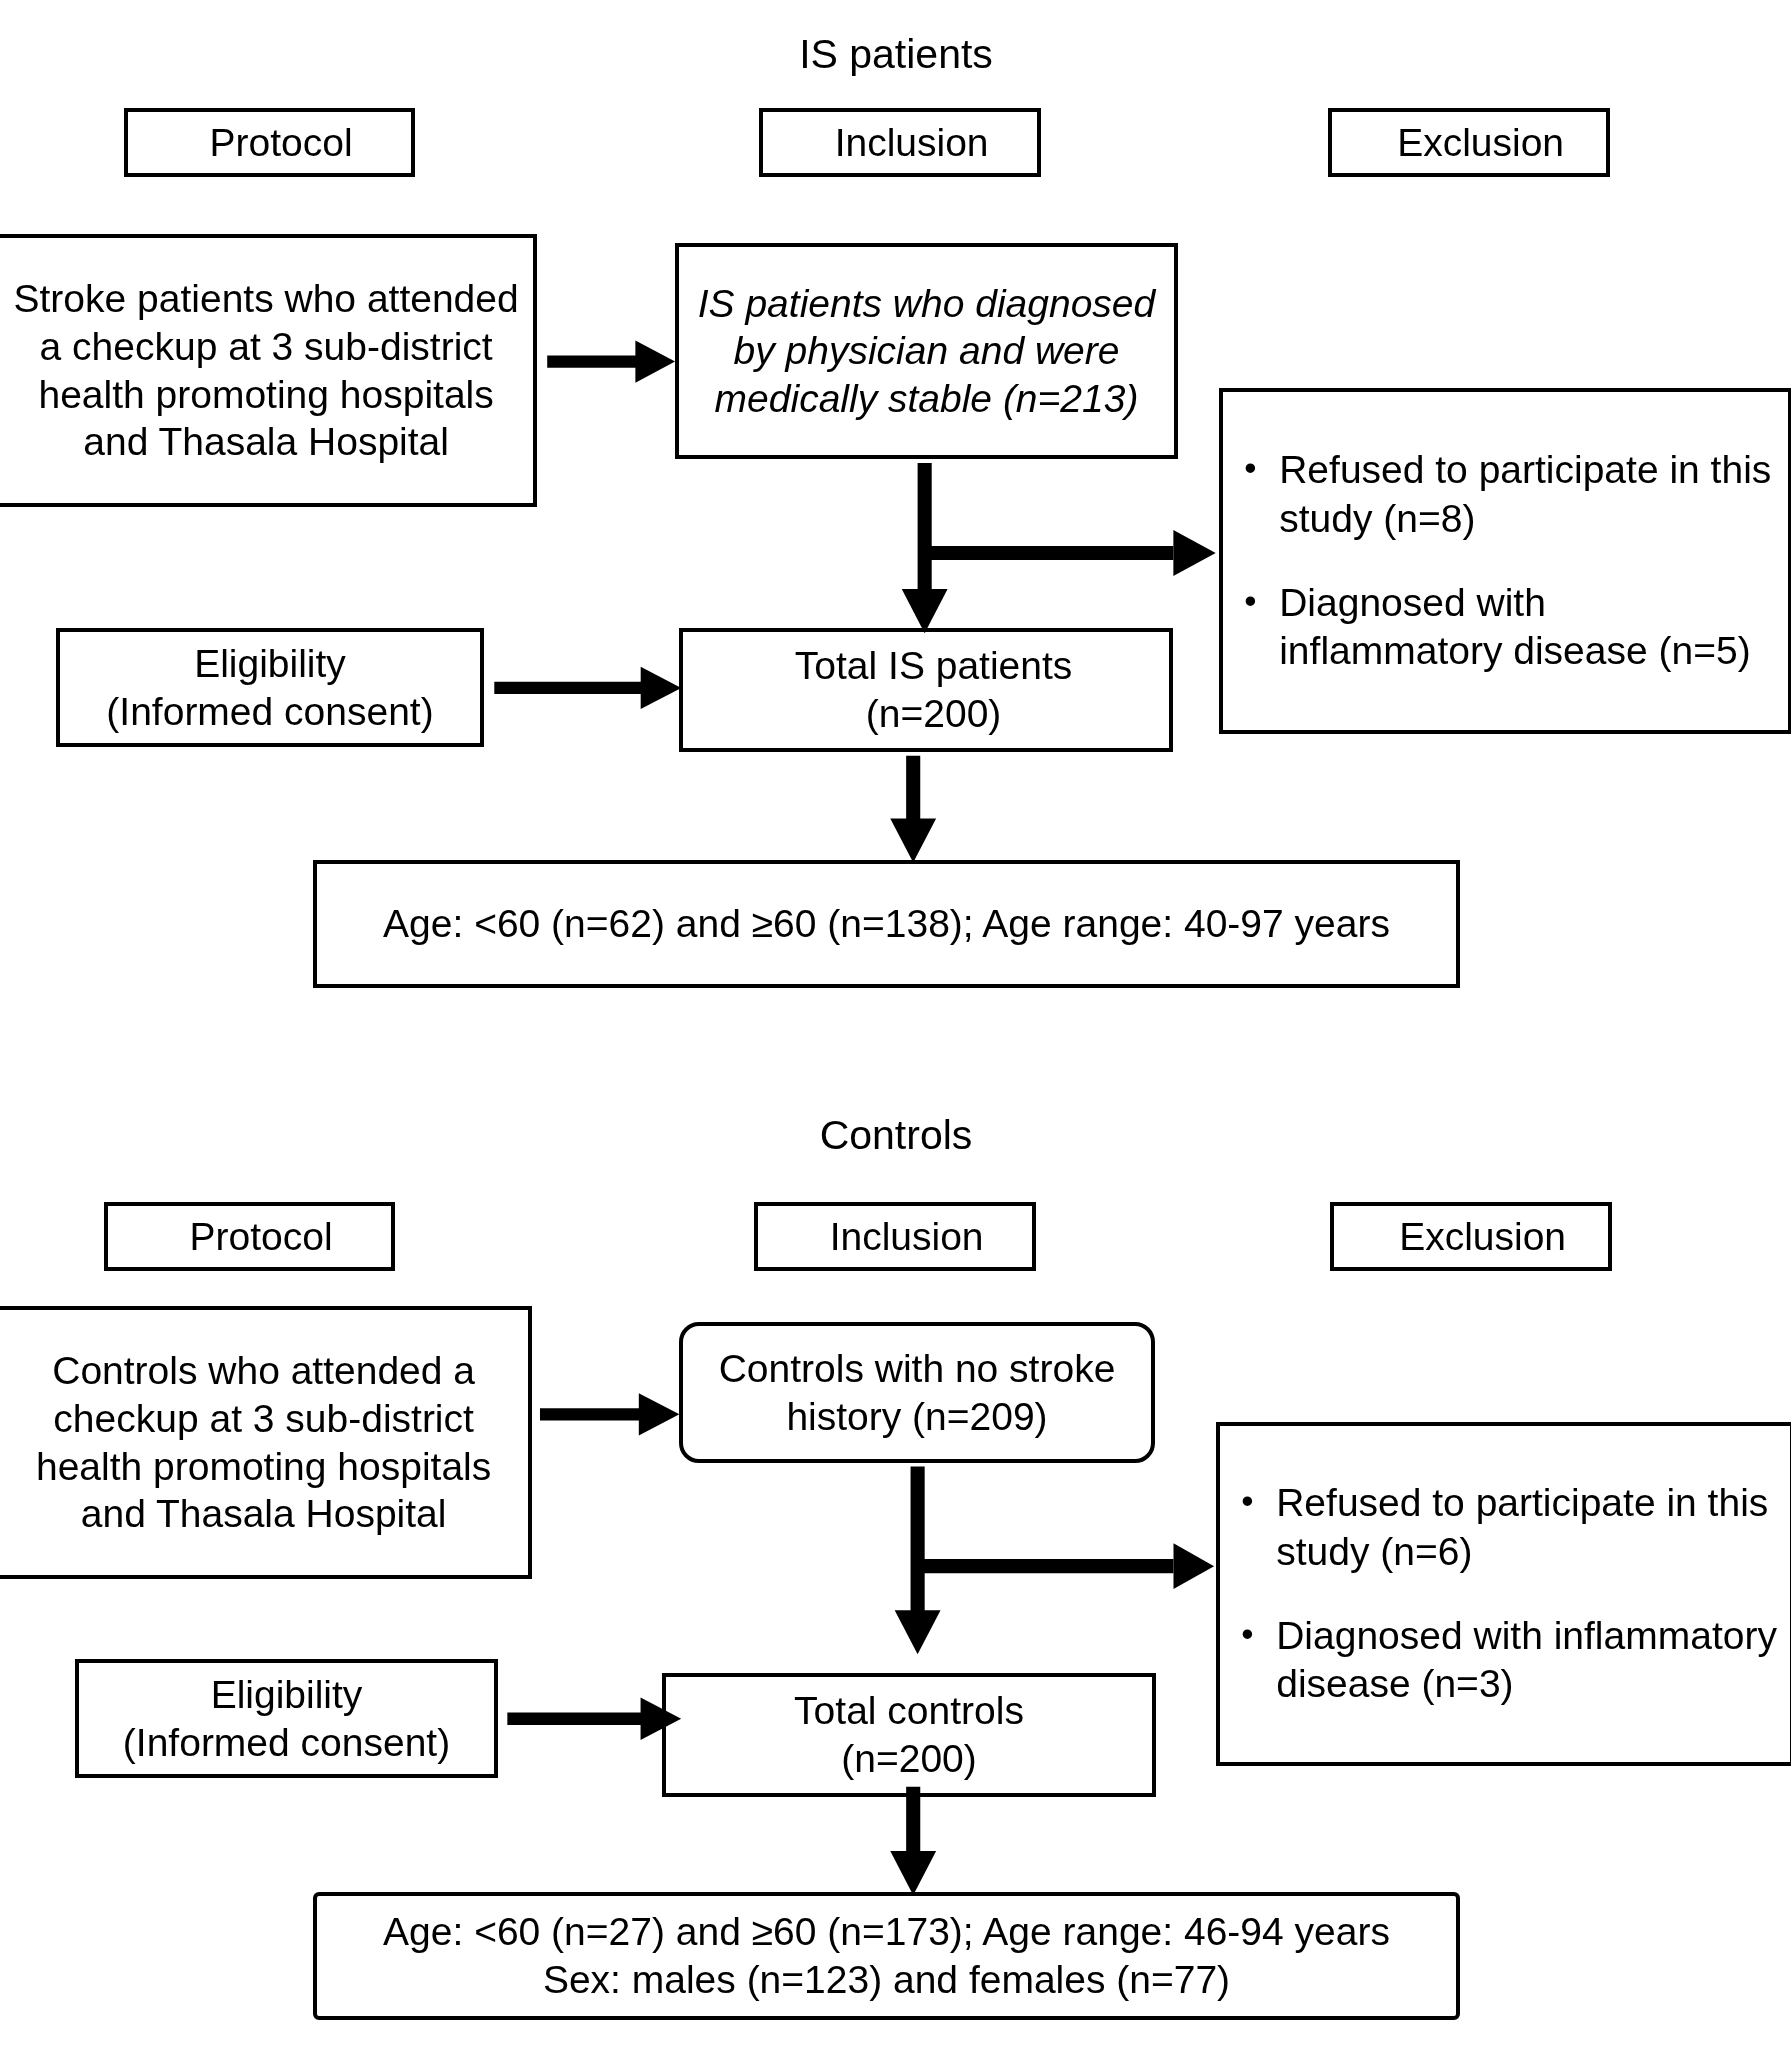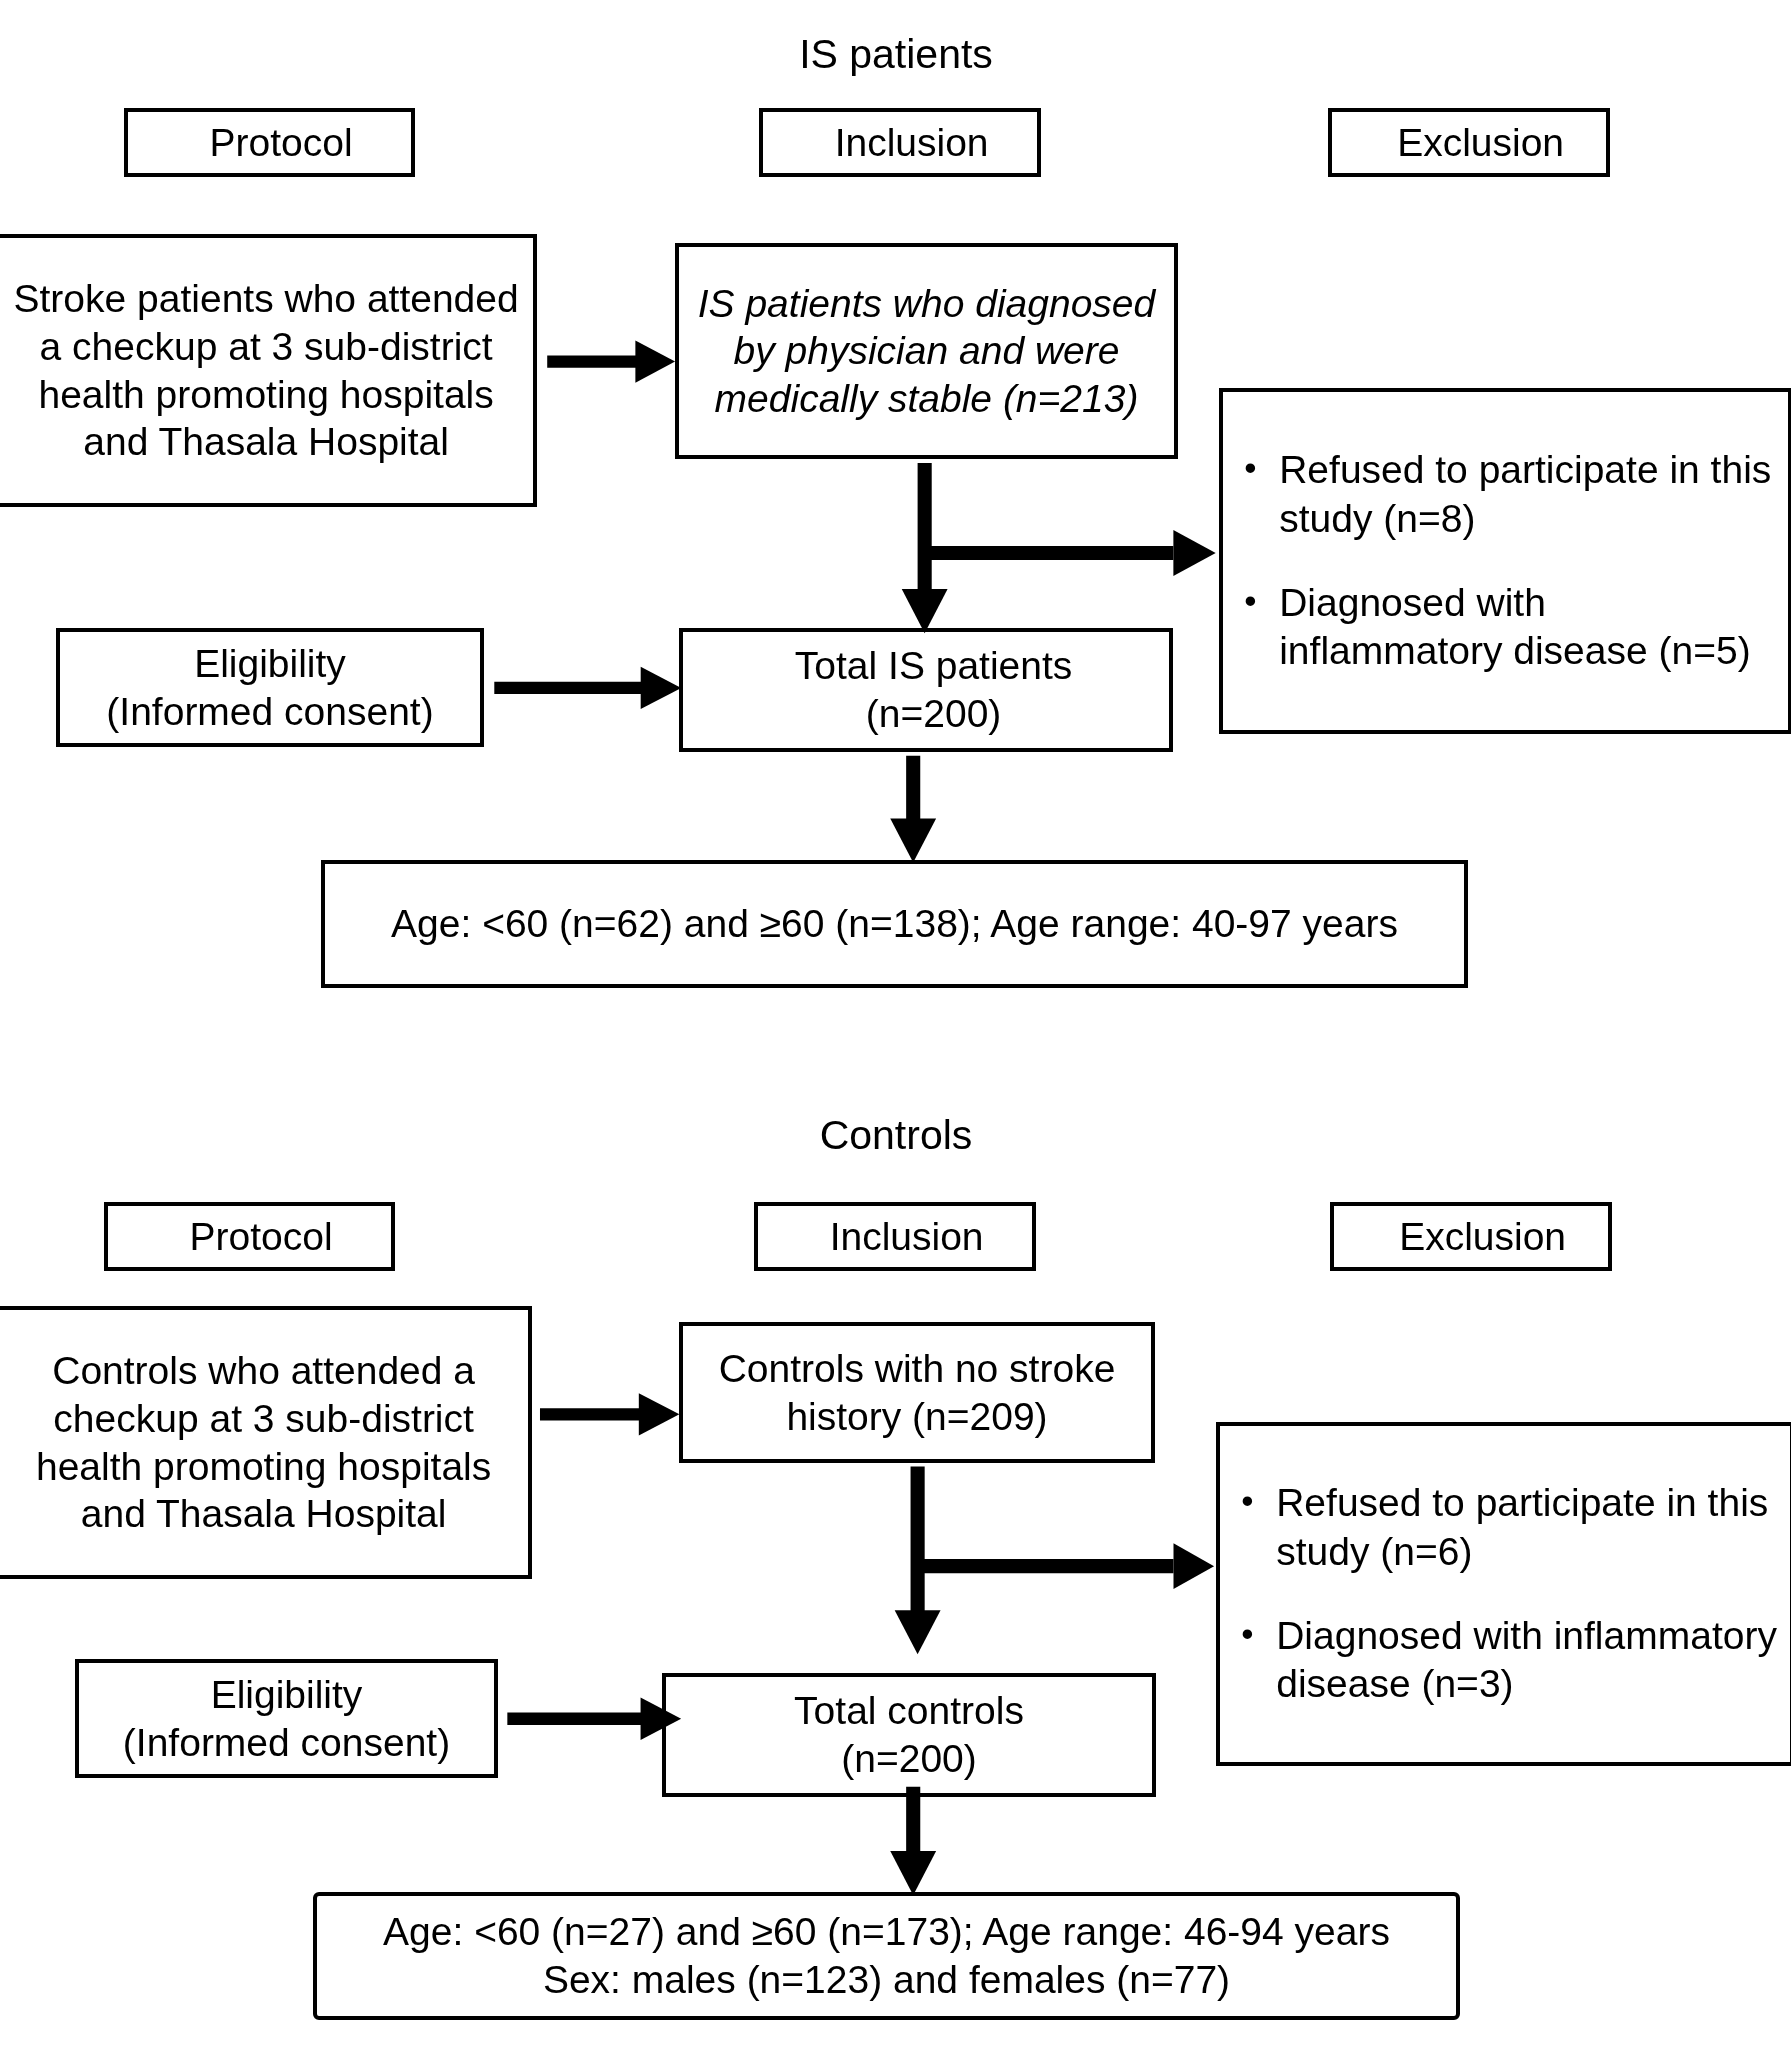--- a/index.html
+++ b/index.html
@@ -128,21 +128,21 @@
         <span class="bullet-dot">•</span>
         <span class="bullet-text">Refused to participate in this study (n=8)</span>
       </div>
       <div class="bullet-row">
         <span class="bullet-dot">•</span>
         <span class="bullet-text">Diagnosed with inflammatory disease (n=5)</span>
       </div>
     </div>
   </div>
 
-  <div class="box" style="left:313px; top:860px; width:1147px; height:128px;margin-left:8px;">
+  <div class="box" style="left:313px; top:860px; width:1147px; height:128px;">
     <span class="inner">
       <span style="display:block">Age: &lt;60 (n=62) and ≥60 (n=138); Age range: 40-97 years</span>
     </span>
   </div>
 
   <svg class="arrow-svg" style="left:0; top:0;" width="1792" height="1023" viewBox="0 0 2031 1160">
 
     <line x1="620" y1="410" x2="735" y2="410" stroke="#000" stroke-width="14"></line>
     <polygon points="765,410 720,386 720,434" fill="#000"></polygon>
 
@@ -170,21 +170,21 @@
   </div>
 
   <div class="box hdr" style="left:1330px; top:1202px; width:282px; height:69px;">
     <span class="inner">Exclusion</span>
   </div>
 
   <div class="box" style="left:-4.4px; top:1306px; width:536px; height:273px;">
     <span class="inner">Controls who attended a checkup at 3 sub-district health promoting hospitals and Thasala Hospital</span>
   </div>
 
-  <div class="box" style="left:679px; top:1322px; width:476px; height:141px;">
+  <div class="box" style="left:679px; top:1322px; width:476px; height:141px;border-radius:20px;">
     <span class="inner">Controls with no stroke history (n=209)</span>
   </div>
 
   <div class="box" style="left:75px; top:1659px; width:423px; height:119px;">
     <span class="inner">
       <span style="display:block">Eligibility</span>
       <span style="display:block">(Informed consent)</span>
     </span>
   </div>
 

